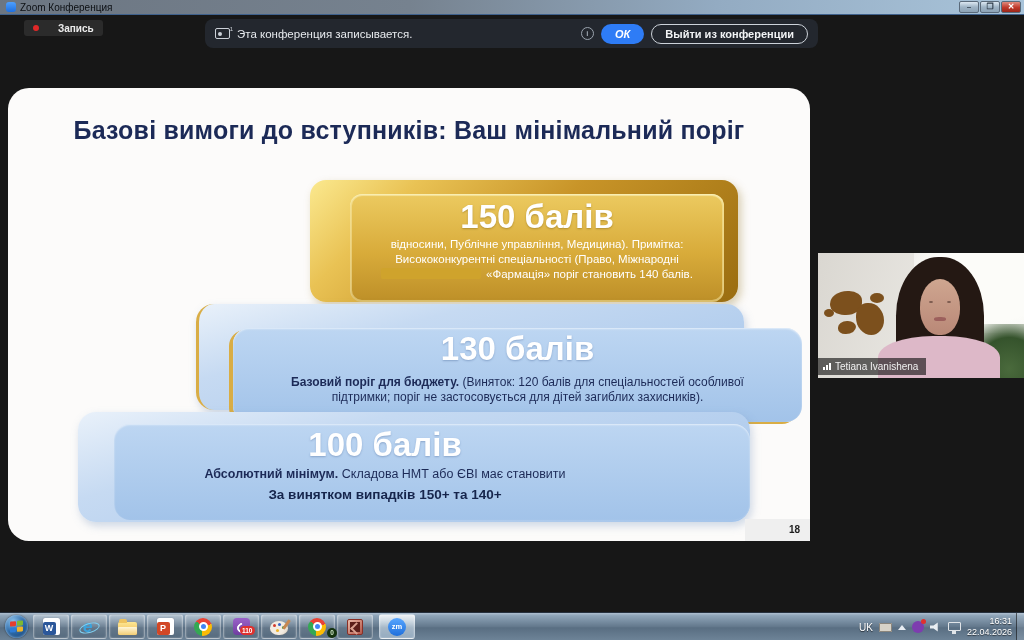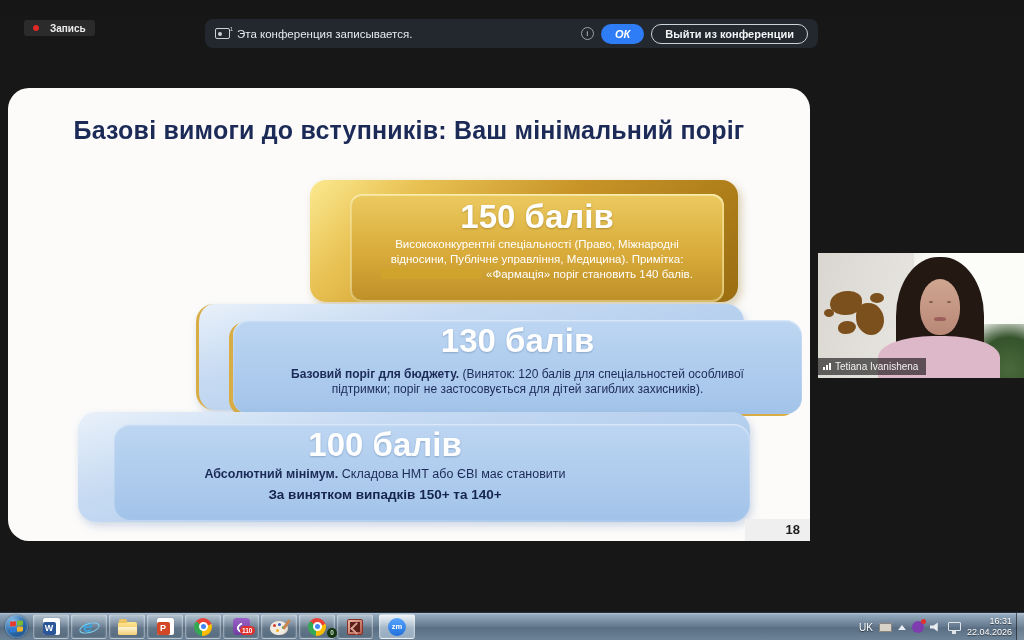--- a/index.html
+++ b/index.html
@@ -18,21 +18,21 @@
     background:linear-gradient(#dce8f2,#9fb4c6 50%,#8ca2b5);}
   .wc.close{background:linear-gradient(#e08a7d,#c0392b 55%,#9a2619);}
   .wc i{position:absolute;left:50%;top:50%;transform:translate(-50%,-50%);font-style:normal;
     font-size:8px;line-height:8px;color:#2c3a48;font-weight:bold;}
   .wc.close i{color:#fff;}
 
   
   .meeting{position:absolute;left:0;top:16px;width:1024px;height:596px;background:#171717;}
 
   .rec-badge{position:absolute;left:24px;top:4px;height:16px;display:flex;align-items:center;
-    gap:11px;padding:0 9px;background:#2b2b2b;border-radius:3px;}
+    gap:19px;padding:0 9px;background:#2b2b2b;border-radius:3px;}
   .rec-dot{width:6px;height:6px;border-radius:50%;background:#e02828;}
   .rec-label{font-size:10px;font-weight:bold;color:#ececec;}
 
   .notif{position:absolute;left:205px;top:3px;width:613px;height:29px;background:#23272e;
     border-radius:8px;display:flex;align-items:center;padding:0 10px;gap:7px;}
   .cam-ic{width:15px;height:11px;border:1px solid #ccd1d8;border-radius:2px;position:relative;flex:none;}
   .cam-ic::before{content:'';position:absolute;left:2px;top:2.5px;width:4px;height:4px;border-radius:50%;background:#ccd1d8;}
   .cam-ic::after{content:'1';position:absolute;right:-4px;top:-3px;font-size:6px;color:#ccd1d8;}
   .notif-text{font-size:11.5px;color:#e7eaee;}
   .flexfill{flex:1;}
@@ -63,31 +63,31 @@
     vertical-align:-1px;margin-right:5px;}
 
   .b-outer{position:absolute;border-radius:18px;
     background:linear-gradient(165deg,#e9f1fa 0%,#c6daf2 30%,#a4c4ea 100%);
     box-shadow:2px 4px 8px rgba(120,150,190,.35);}
   .b130o{left:188px;top:216px;width:548px;height:106px;border-left:3px solid #d9ad45;}
   .b100o{left:70px;top:324px;width:672px;height:110px;}
   .b-inner{position:absolute;border-radius:16px;
     background:linear-gradient(180deg,#bdd6f2 0%,#a2c3e9 100%);
     box-shadow:inset 0 1px 2px rgba(255,255,255,.6);}
-  .b130i{left:225px;top:232px;width:569px;height:94px;box-shadow:-4px 2px 0 0 #d9ad45,inset 0 1px 2px rgba(255,255,255,.6);}
+  .b130i{left:225px;top:240px;width:569px;height:94px;box-shadow:-4px 2px 0 0 #d9ad45,inset 0 1px 2px rgba(255,255,255,.6);}
   .b100i{left:106px;top:336px;width:636px;height:96px;}
   .b-inner .score{text-shadow:0 1px 2px rgba(70,100,150,.4);margin-top:2px;}
   .b-desc{width:490px;margin:7px auto 0;font-size:12px;line-height:1.25;color:#1c2a57;text-align:center;}
   .b-desc b{font-weight:800;}
   .b100i .content{width:510px;margin-left:16px;}
   .b100i .b-desc{width:470px;margin:3px auto 0;font-size:12.5px;}
   .b-note{width:470px;margin:4px auto 16px;text-align:center;font-size:13.5px;font-weight:800;color:#16254c;}
 
   .page-box{position:absolute;left:737px;top:431px;width:65px;height:22px;background:#efefef;
-    font-size:13px;font-weight:bold;color:#1d1d1d;text-align:right;line-height:22px;padding-right:10px;}
+    font-size:10px;font-weight:bold;color:#1d1d1d;text-align:right;line-height:22px;padding-right:10px;}
 
   
   .video-tile{position:absolute;left:818px;top:237px;width:206px;height:125px;overflow:hidden;
     background:linear-gradient(105deg,#dad7d1 0%,#e9e7e2 55%,#f2f1ee 100%);}
   .vt-window{position:absolute;left:96px;top:0;width:112px;height:80px;
     background:radial-gradient(ellipse at 70% 30%,#fcfcf9 55%,rgba(236,234,228,0) 100%);}
   .blob{position:absolute;background:#7c501d;}
   .b1{left:12px;top:38px;width:32px;height:24px;border-radius:55% 40% 50% 45%;}
   .b2{left:38px;top:50px;width:28px;height:32px;border-radius:40% 55% 45% 55%;}
   .b3{left:20px;top:68px;width:18px;height:13px;border-radius:50% 45% 55% 40%;}
@@ -183,20 +183,35 @@
   .tr-net::after{content:'';position:absolute;left:3px;bottom:-4px;width:4px;height:2.5px;background:#e0e4e8;}
   .tr-clock{text-align:right;font-size:9px;line-height:1.25;color:#fff;text-shadow:0 1px 1px #0009;}
   .show-desktop{position:absolute;right:0;top:0;width:8px;height:28px;
     background:rgba(255,255,255,.10);border-left:1px solid rgba(0,0,0,.55);}
 </style>
 </head>
 <body>
 
 <div class="screen">
 
+  <div class="titlebar">
+    <span class="tb-ico"></span>
+    <span class="tb-title">Zoom Конференция</span>
+    <div class="win-controls">
+      <div class="wc">
+          <i>–</i>
+        </div>
+      <div class="wc">
+          <i>❐</i>
+        </div>
+      <div class="wc close">
+          <i>✕</i>
+        </div>
+    </div>
+  </div>
 
   <div class="meeting">
 
     <div class="rec-badge">
       <span class="rec-dot"></span>
       <span class="rec-label">Запись</span>
     </div>
 
     <div class="notif">
       <span class="cam-ic"></span>
@@ -207,22 +222,22 @@
       <button class="leave-btn">Выйти из конференции</button>
     </div>
 
     <div class="slide">
       <div class="slide-title">Базові вимоги до вступників: Ваш мінімальний поріг</div>
 
       <div class="g-outer"></div>
       <div class="g-inner">
         <div class="score">150 балів</div>
         <div class="g-desc">
+          <div>відносини, Публічне управління, Медицина). Примітка:</div>
           <div>Висококонкурентні спеціальності (Право, Міжнародні</div>
-          <div>відносини, Публічне управління, Медицина). Примітка:</div>
           <div><span class="redact"></span><span>«Фармація» поріг становить 140 балів.</span></div>
         </div>
       </div>
 
       <div class="b-outer b130o"></div>
       <div class="b-inner b130i">
         <div class="score">130 балів</div>
         <div class="b-desc">
           <b>Базовий поріг для бюджету.</b><span> (Виняток: 120 балів для спеціальностей особливої підтримки; поріг не застосовується для дітей загиблих захисників).</span>
         </div>

